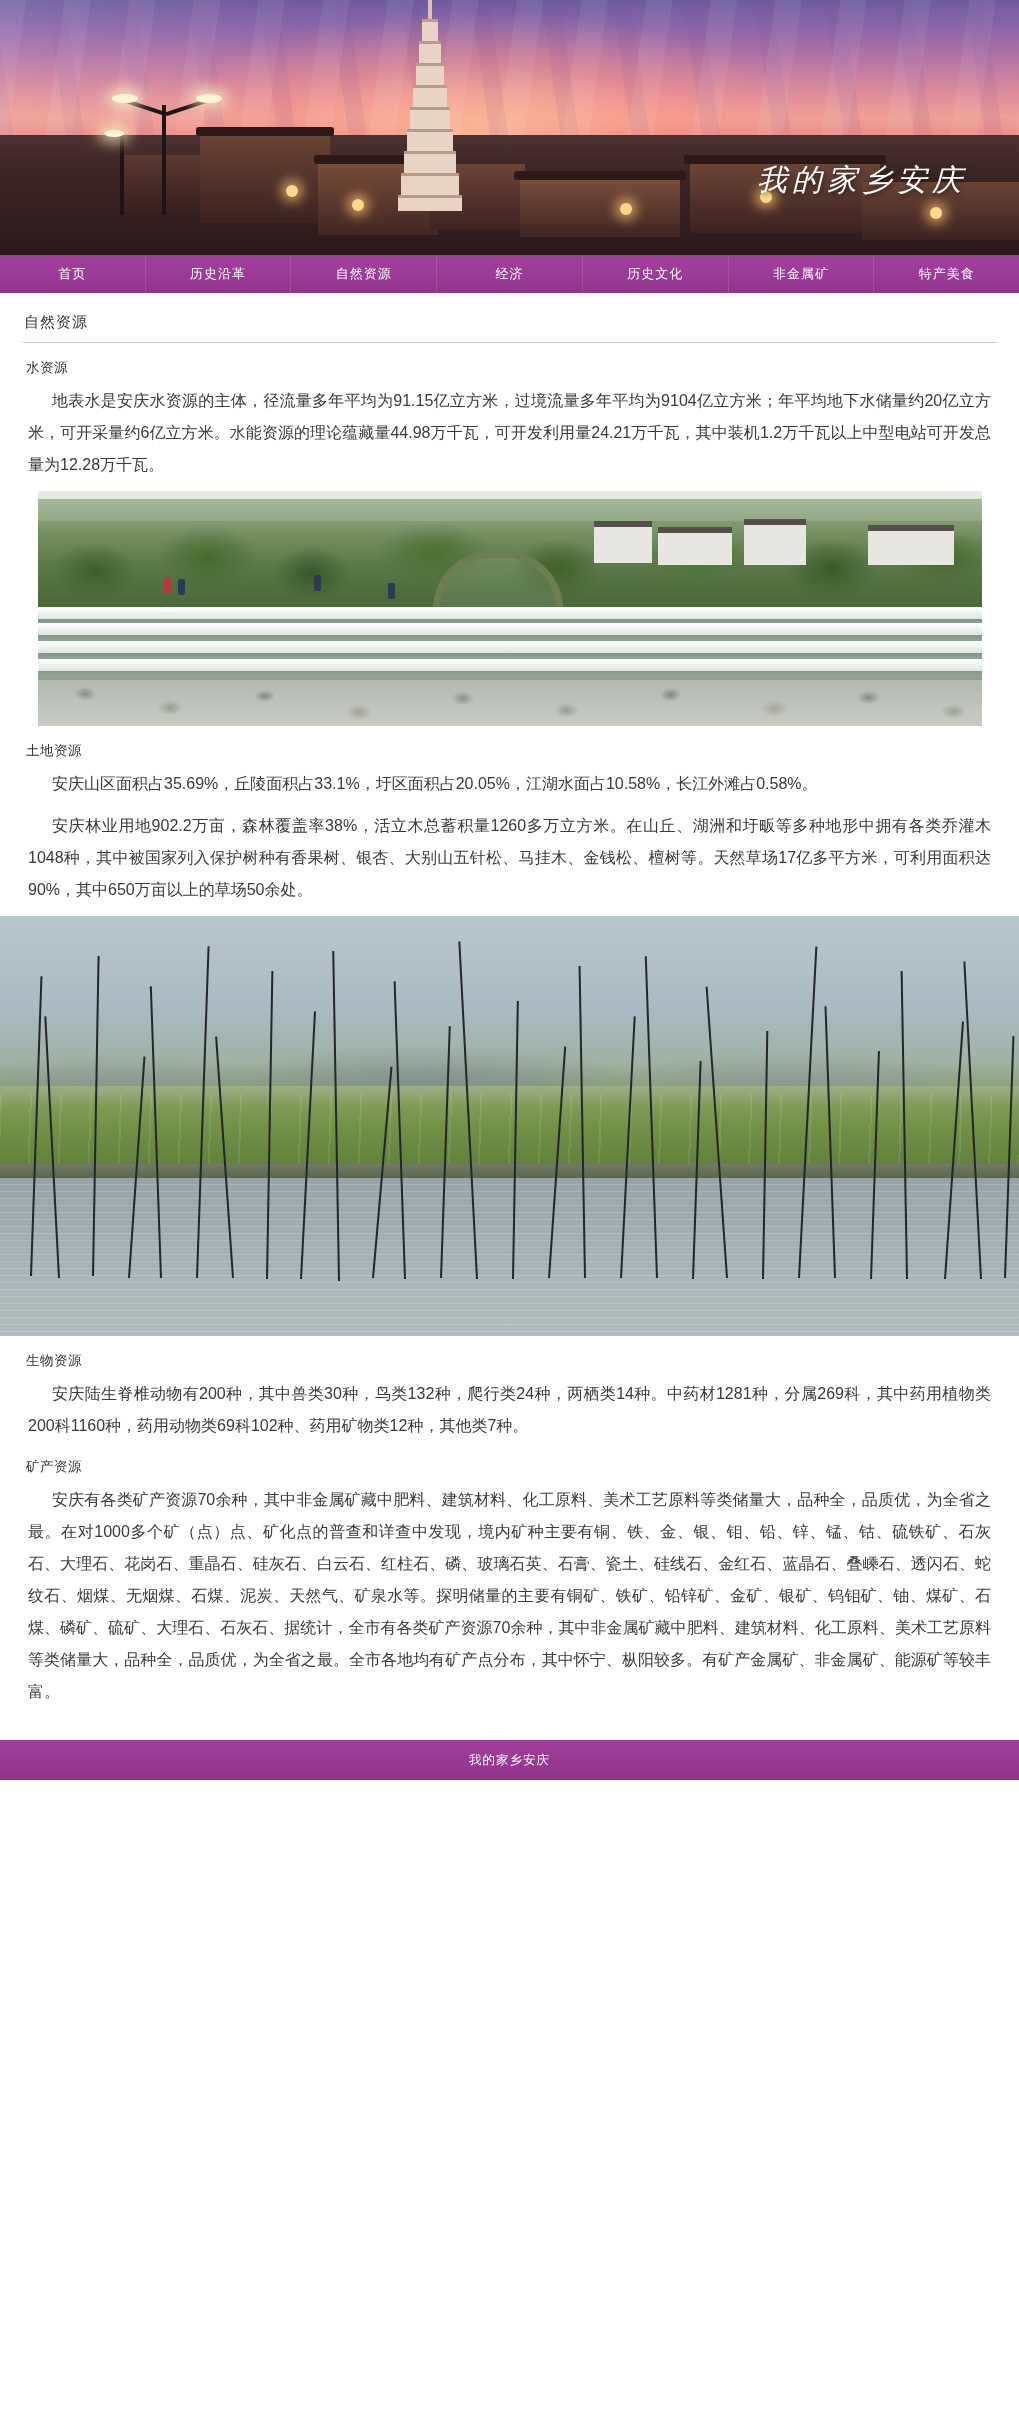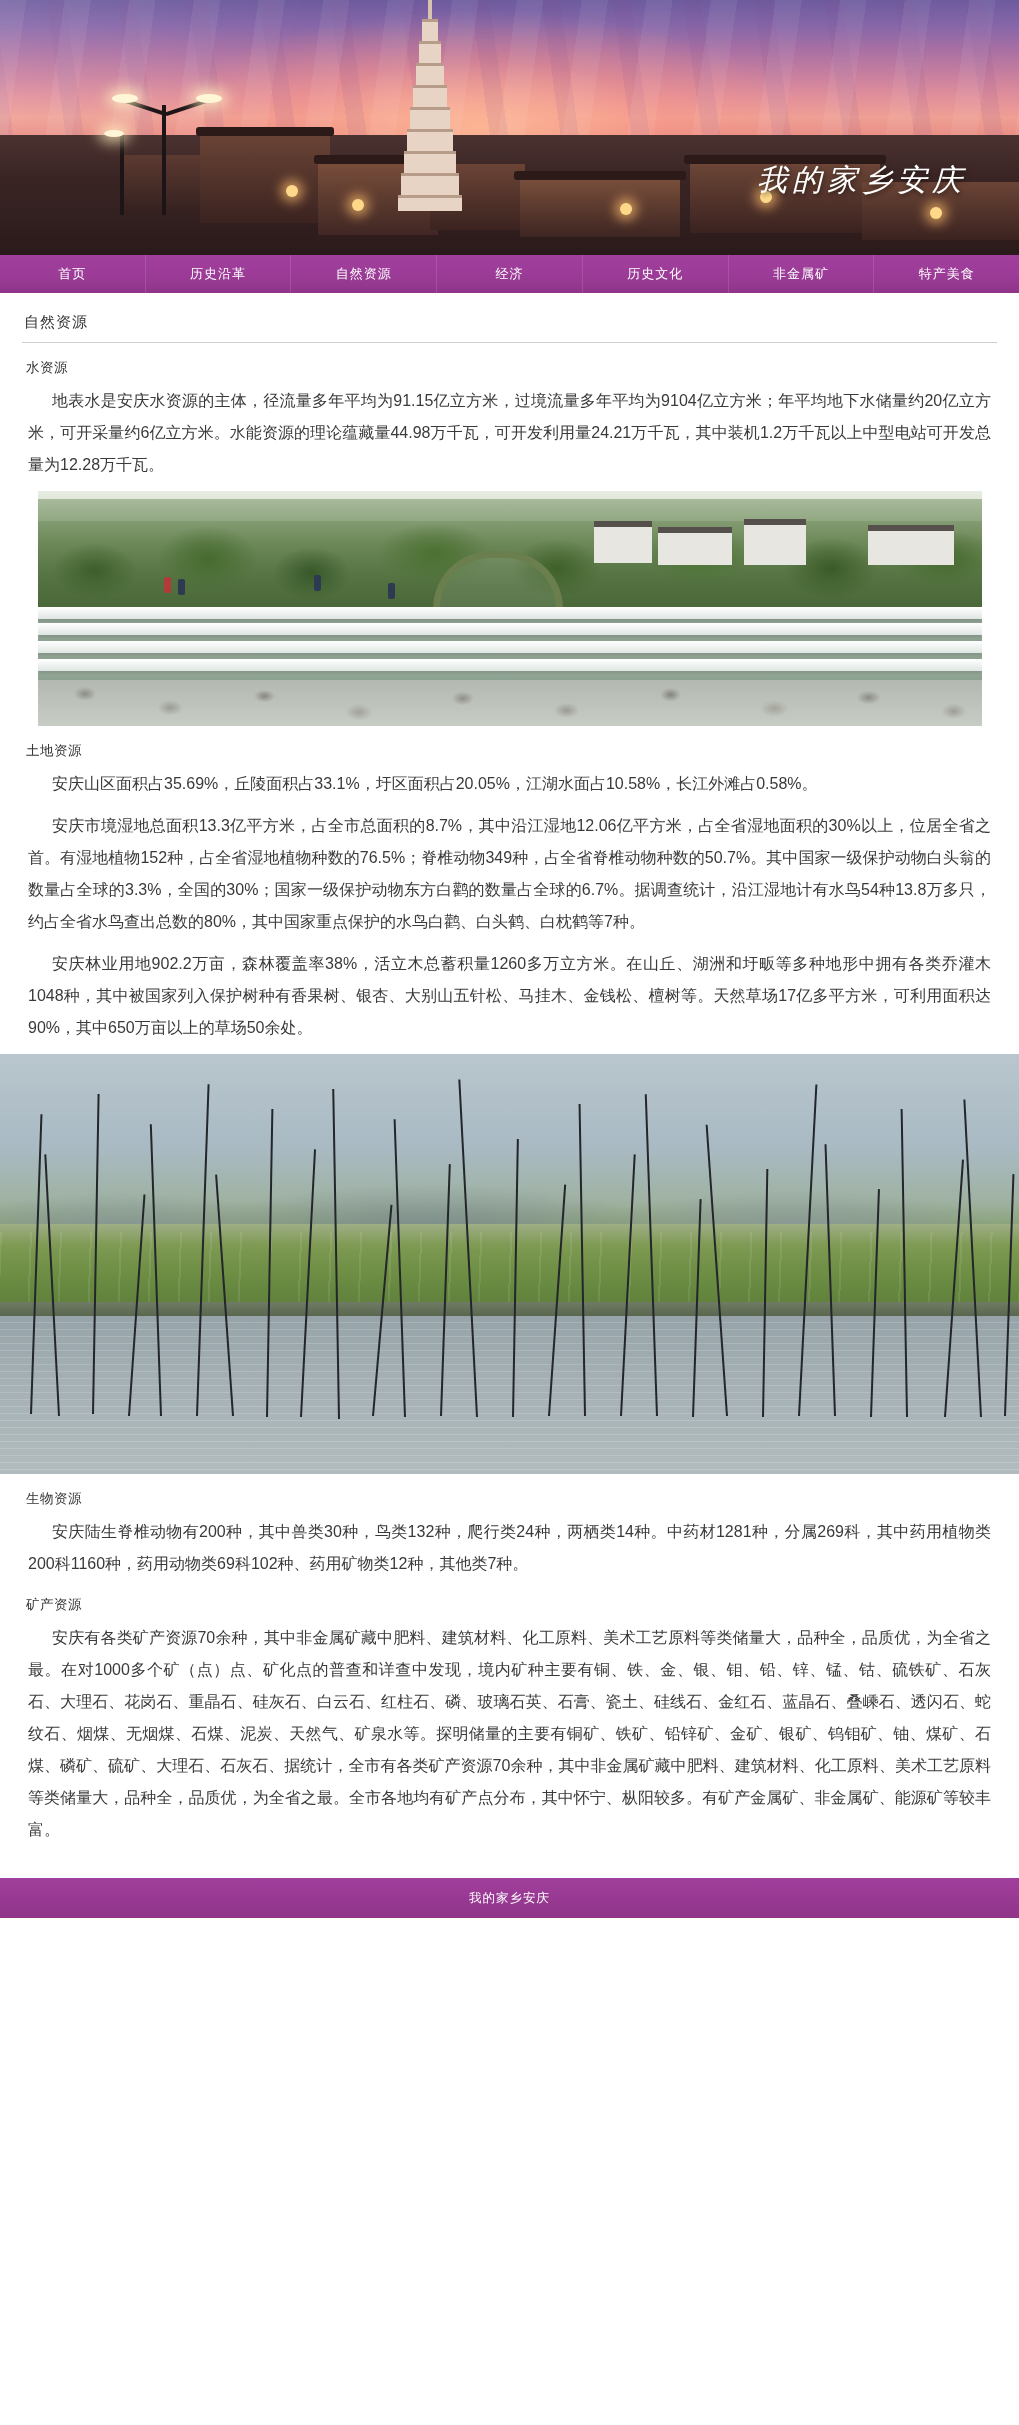--- a/index.html
+++ b/index.html
@@ -435,21 +435,20 @@
 
       <div class="person" style="left:126px; top:86px;"></div>
       <div class="person dark" style="left:140px; top:88px;"></div>
       <div class="person dark" style="left:276px; top:84px;"></div>
       <div class="person dark" style="left:350px; top:92px;"></div>
     </div>
 
     <div class="section-title">土地资源</div>
     <p class="para">安庆山区面积占35.69%，丘陵面积占33.1%，圩区面积占20.05%，江湖水面占10.58%，长江外滩占0.58%。</p>
 
-    <p class="para">安庆市境湿地总面积13.3亿平方米，占全市总面积的8.7%，其中沿江湿地12.06亿平方米，占全省湿地面积的30%以上，位居全省之首。有湿地植物152种，占全省湿地植物种数的76.5%；脊椎动物349种，占全省脊椎动物种数的50.7%。其中国家一级保护动物白头翁的数量占全球的3.3%，全国的30%；国家一级保护动物东方白鹳的数量占全球的6.7%。据调查统计，沿江湿地计有水鸟54种13.8万多只，约占全省水鸟查出总数的80%，其中国家重点保护的水鸟白鹳、白头鹤、白枕鹤等7种。</p>
 
     <p class="para">安庆林业用地902.2万亩，森林覆盖率38%，活立木总蓄积量1260多万立方米。在山丘、湖洲和圩畈等多种地形中拥有各类乔灌木1048种，其中被国家列入保护树种有香果树、银杏、大别山五针松、马挂木、金钱松、檀树等。天然草场17亿多平方米，可利用面积达90%，其中650万亩以上的草场50余处。</p>
 
     <div class="figure fig2">
       <div class="hills"></div>
       <div class="field"></div>
       <div class="field-lines"></div>
       <div class="bank"></div>
       <div class="water"></div>
       <div class="ripples"></div>

